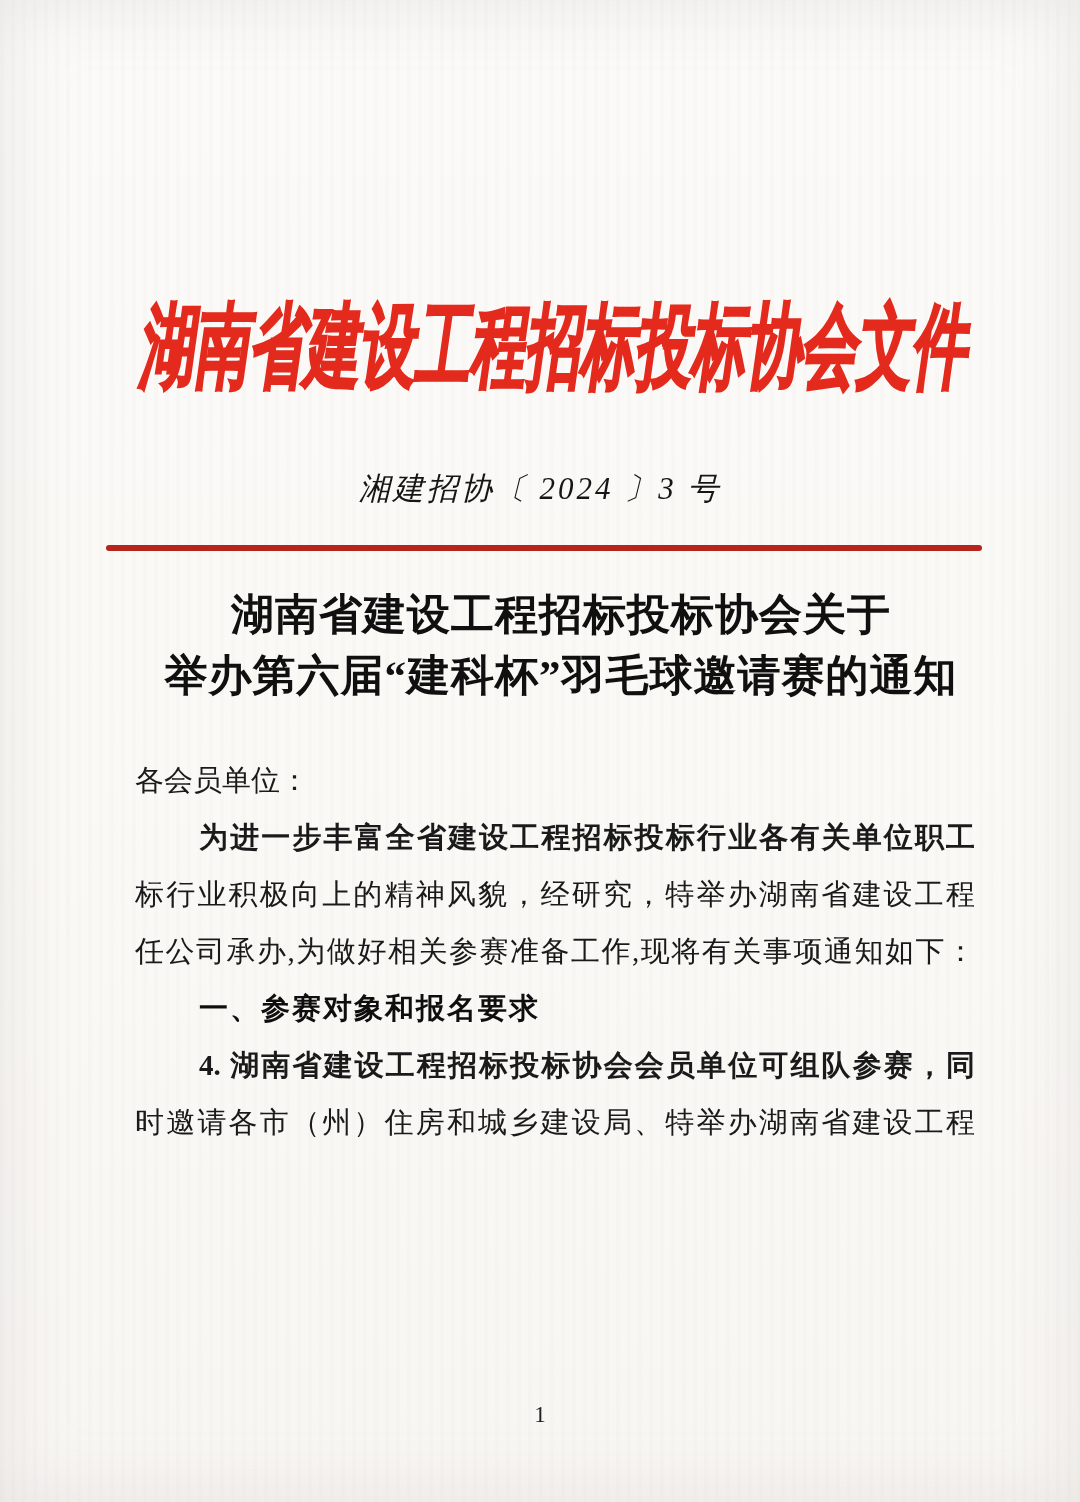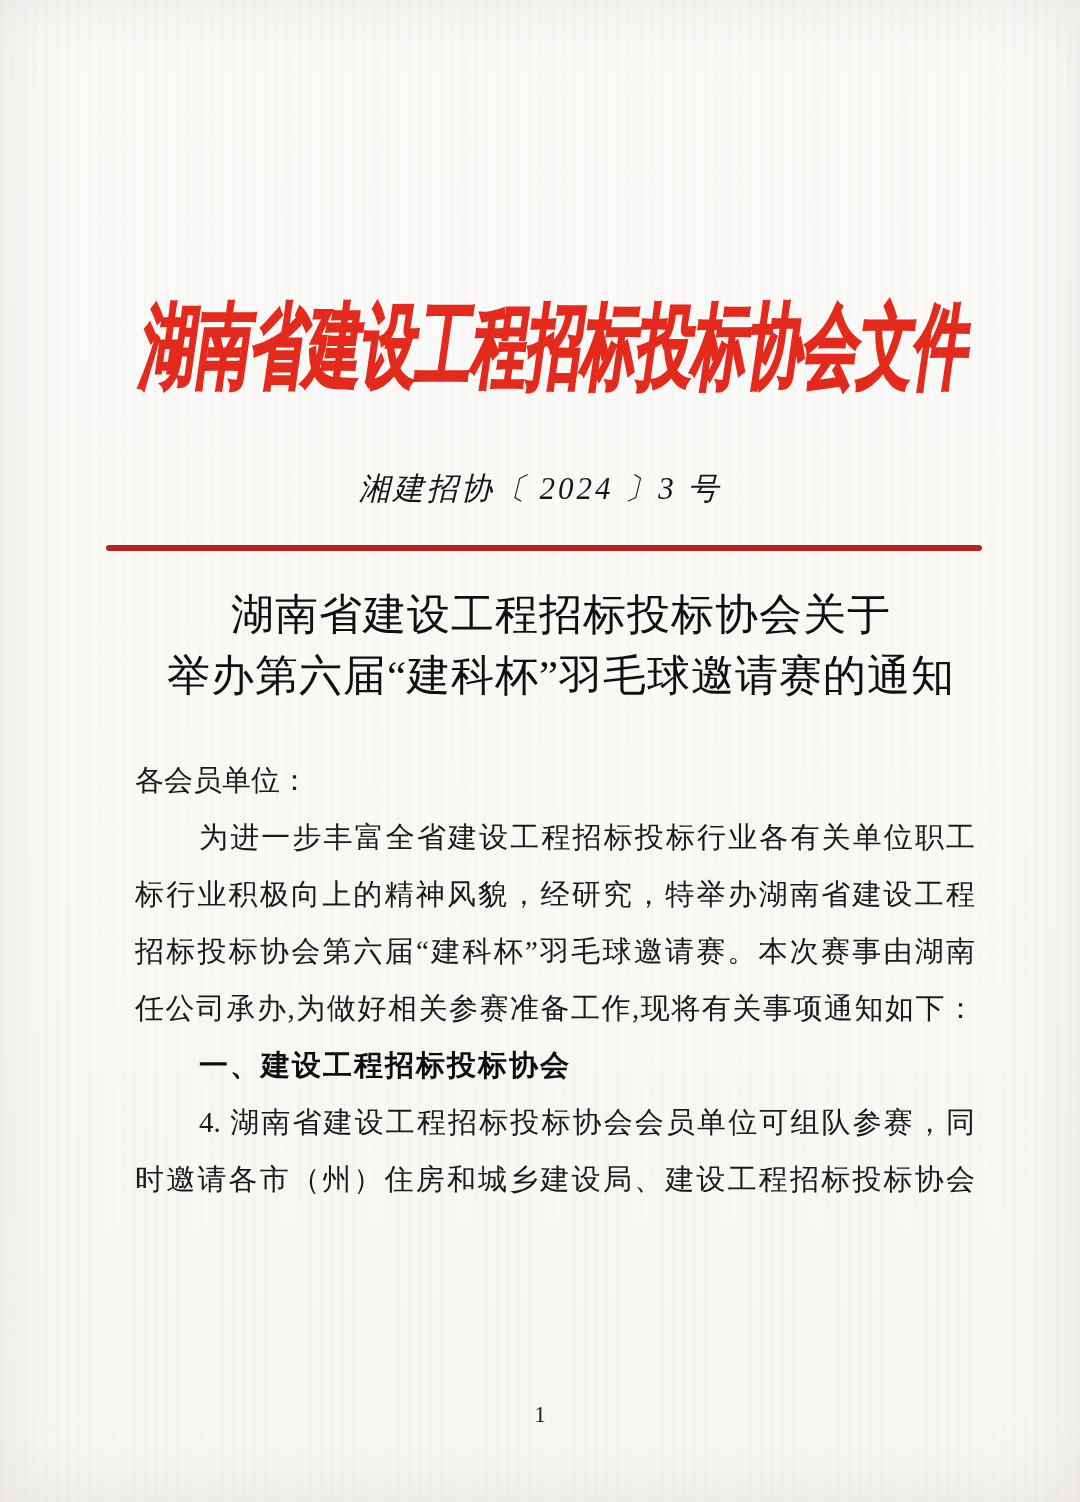--- a/index.html
+++ b/index.html
@@ -56,21 +56,21 @@
   }
 
   
   .doc-title {
     position: absolute;
     top: 584px;
     left: 0;
     width: 100%;
     text-align: center;
     font-size: 43px;
-    font-weight: 400;
+    font-weight: 700;
     line-height: 61px;
     letter-spacing: 1px;
     color: #101010;
     padding-left: 42px;
   }
 
   
   .body-block {
     position: absolute;
     top: 752px;
@@ -82,21 +82,21 @@
   .body-line {
     height: 57px;
     line-height: 57px;
     white-space: nowrap;
   }
   .body-line.justify {
     white-space: normal;
     text-align: justify;
     text-align-last: justify;
   }
-  .body-line.indent { padding-left: 64px; }
+  .body-line.indent { padding-left: 64px; font-weight: bold; }
   .body-line.bold {
     font-weight: 700;
     letter-spacing: 2px;
     color: #0e0e0e;
   }
 
   .page-number {
     position: absolute;
     top: 1402px;
     left: 0;
@@ -119,22 +119,21 @@
 
   <div class="doc-title">
     <div>湖南省建设工程招标投标协会关于</div>
     <div>举办第六届“建科杯”羽毛球邀请赛的通知</div>
   </div>
 
   <div class="body-block">
       <div class="body-line">各会员单位：</div>
       <div class="body-line justify indent">为进一步丰富全省建设工程招标投标行业各有关单位职工</div>
       <div class="body-line justify">标行业积极向上的精神风貌，经研究，特举办湖南省建设工程</div>
-      <div class="body-line justify">招标投标协会第六届“建科杯”羽毛球邀请赛。本次赛事由湖南</div>
       <div class="body-line justify">任公司承办,为做好相关参赛准备工作,现将有关事项通知如下：</div>
-      <div class="body-line indent bold">一、建设工程招标投标协会</div>
+      <div class="body-line indent bold">一、参赛对象和报名要求</div>
       <div class="body-line justify indent">4. 湖南省建设工程招标投标协会会员单位可组队参赛，同</div>
-      <div class="body-line justify">时邀请各市（州）住房和城乡建设局、建设工程招标投标协会</div>
+      <div class="body-line justify">时邀请各市（州）住房和城乡建设局、特举办湖南省建设工程</div>
     </div>
 
   <div class="page-number">1</div>
 
 </div>
 
 </body></html>

